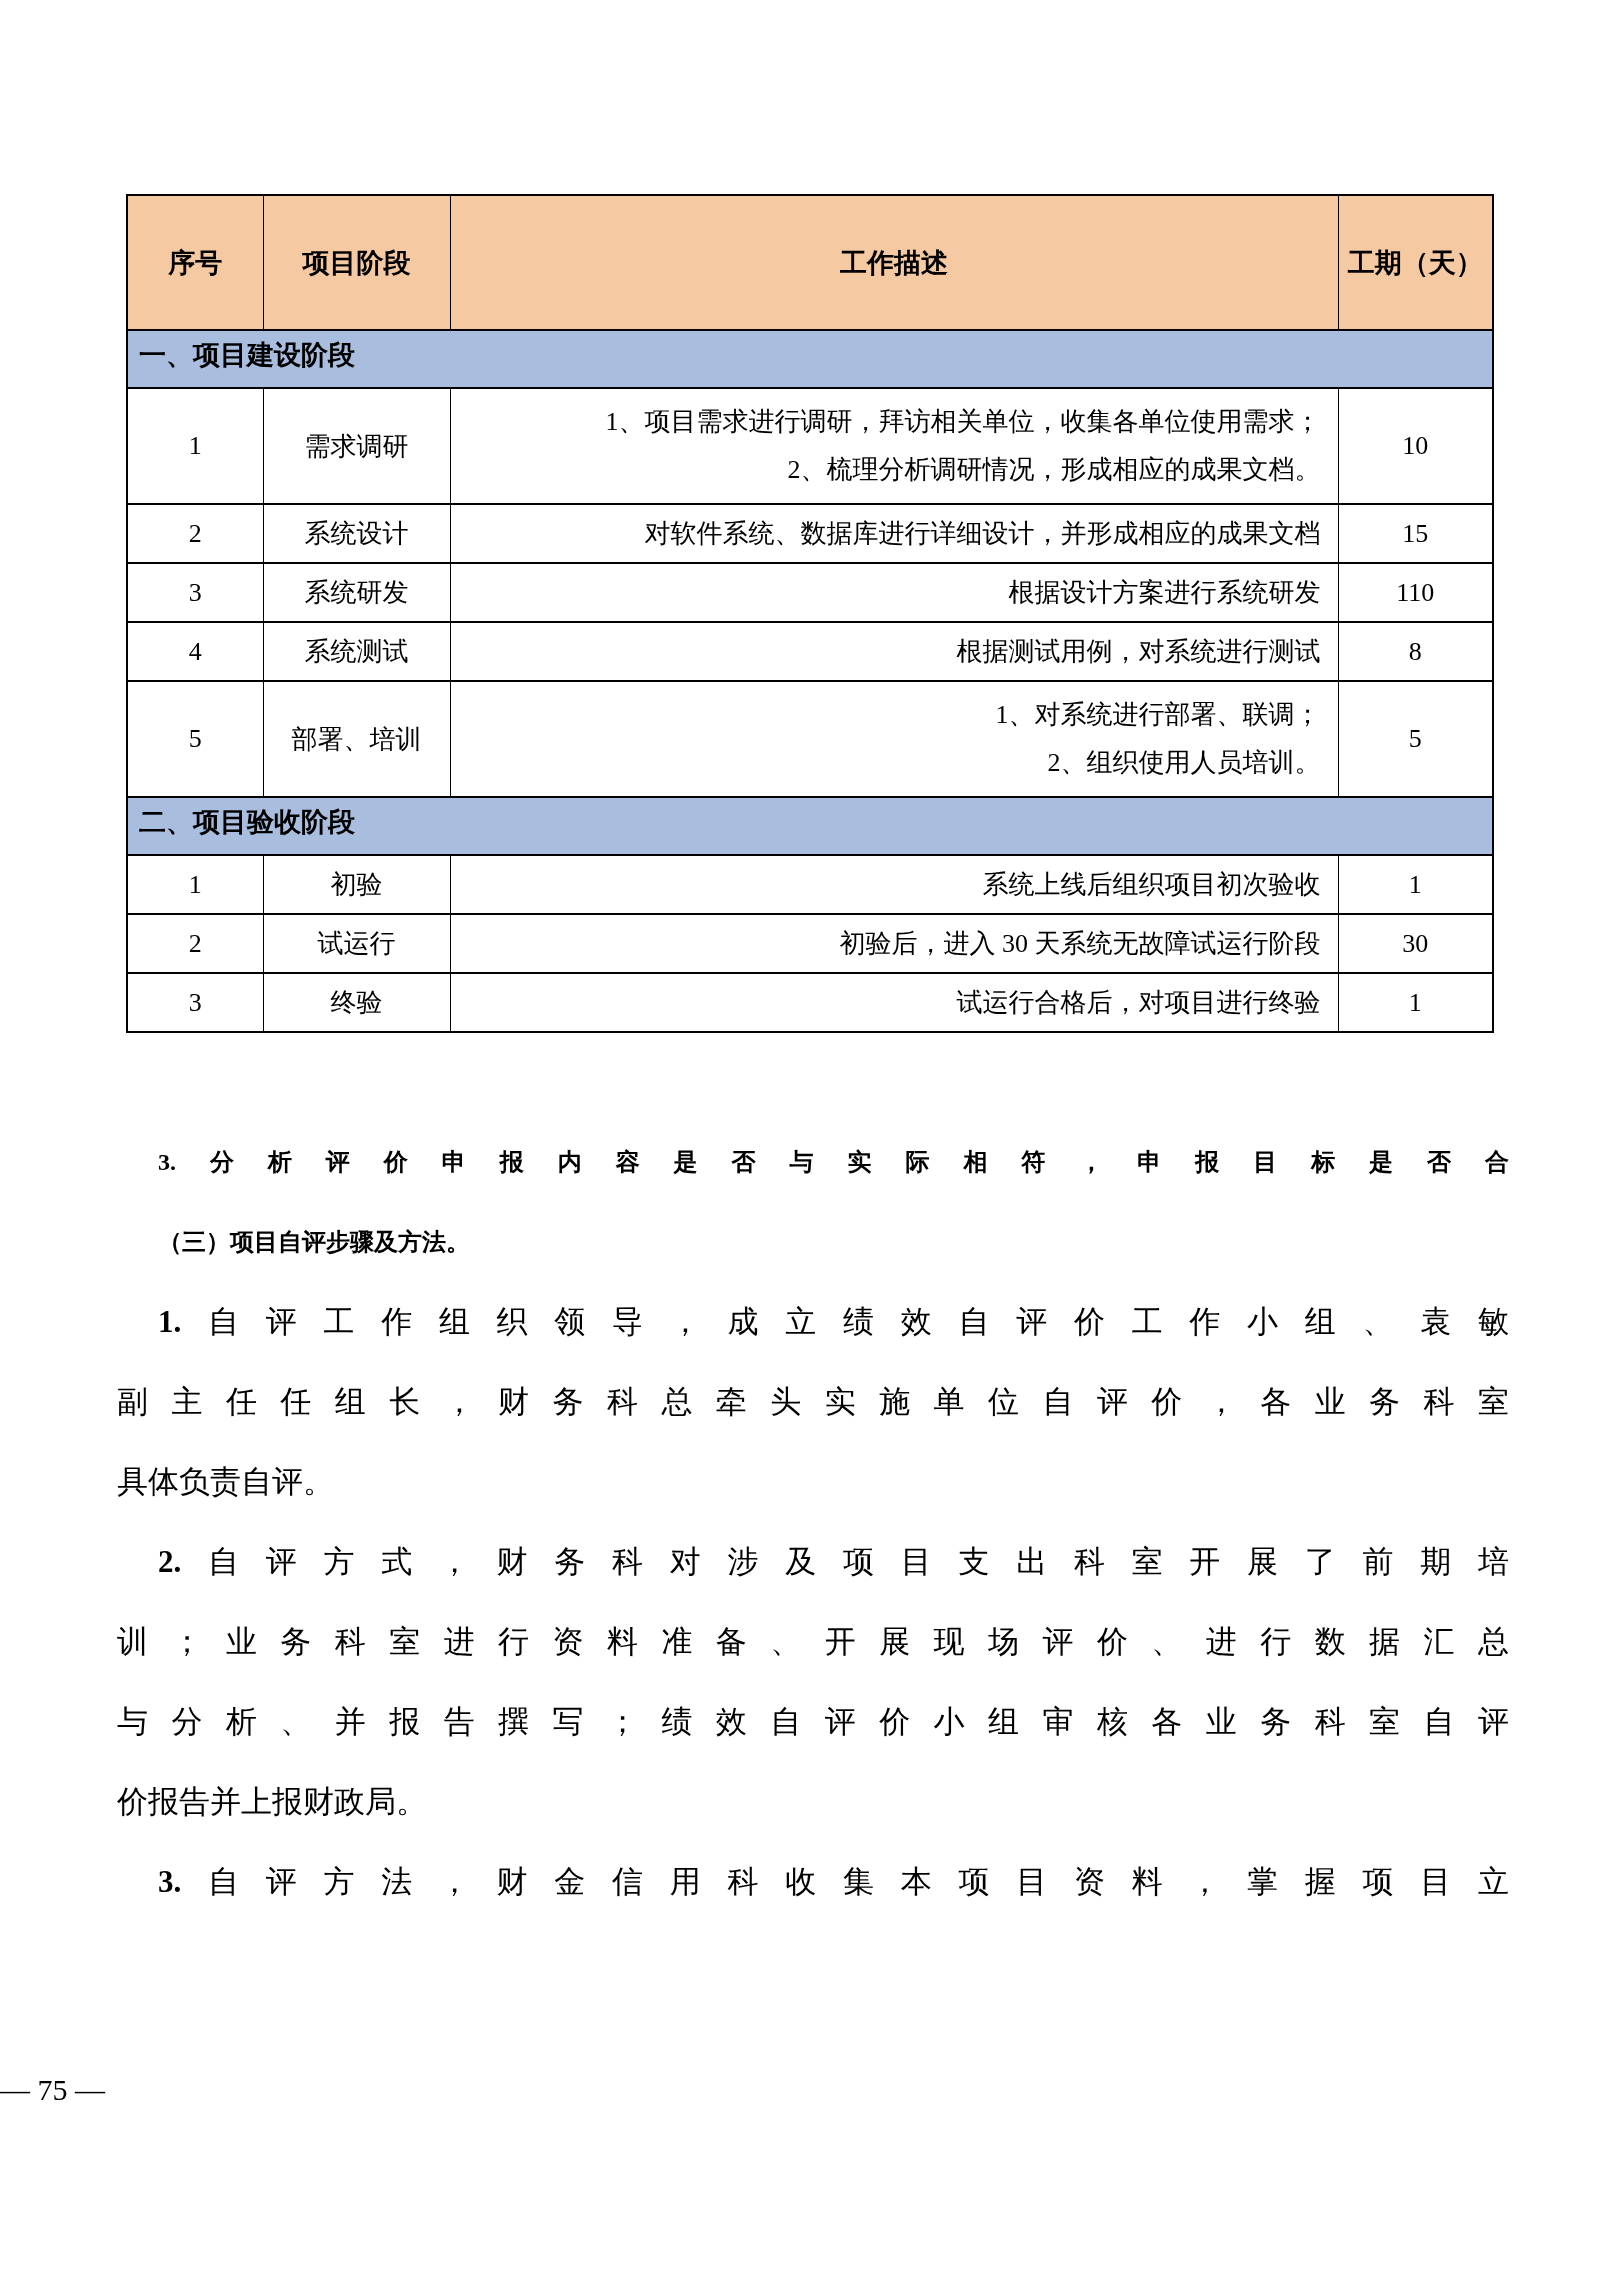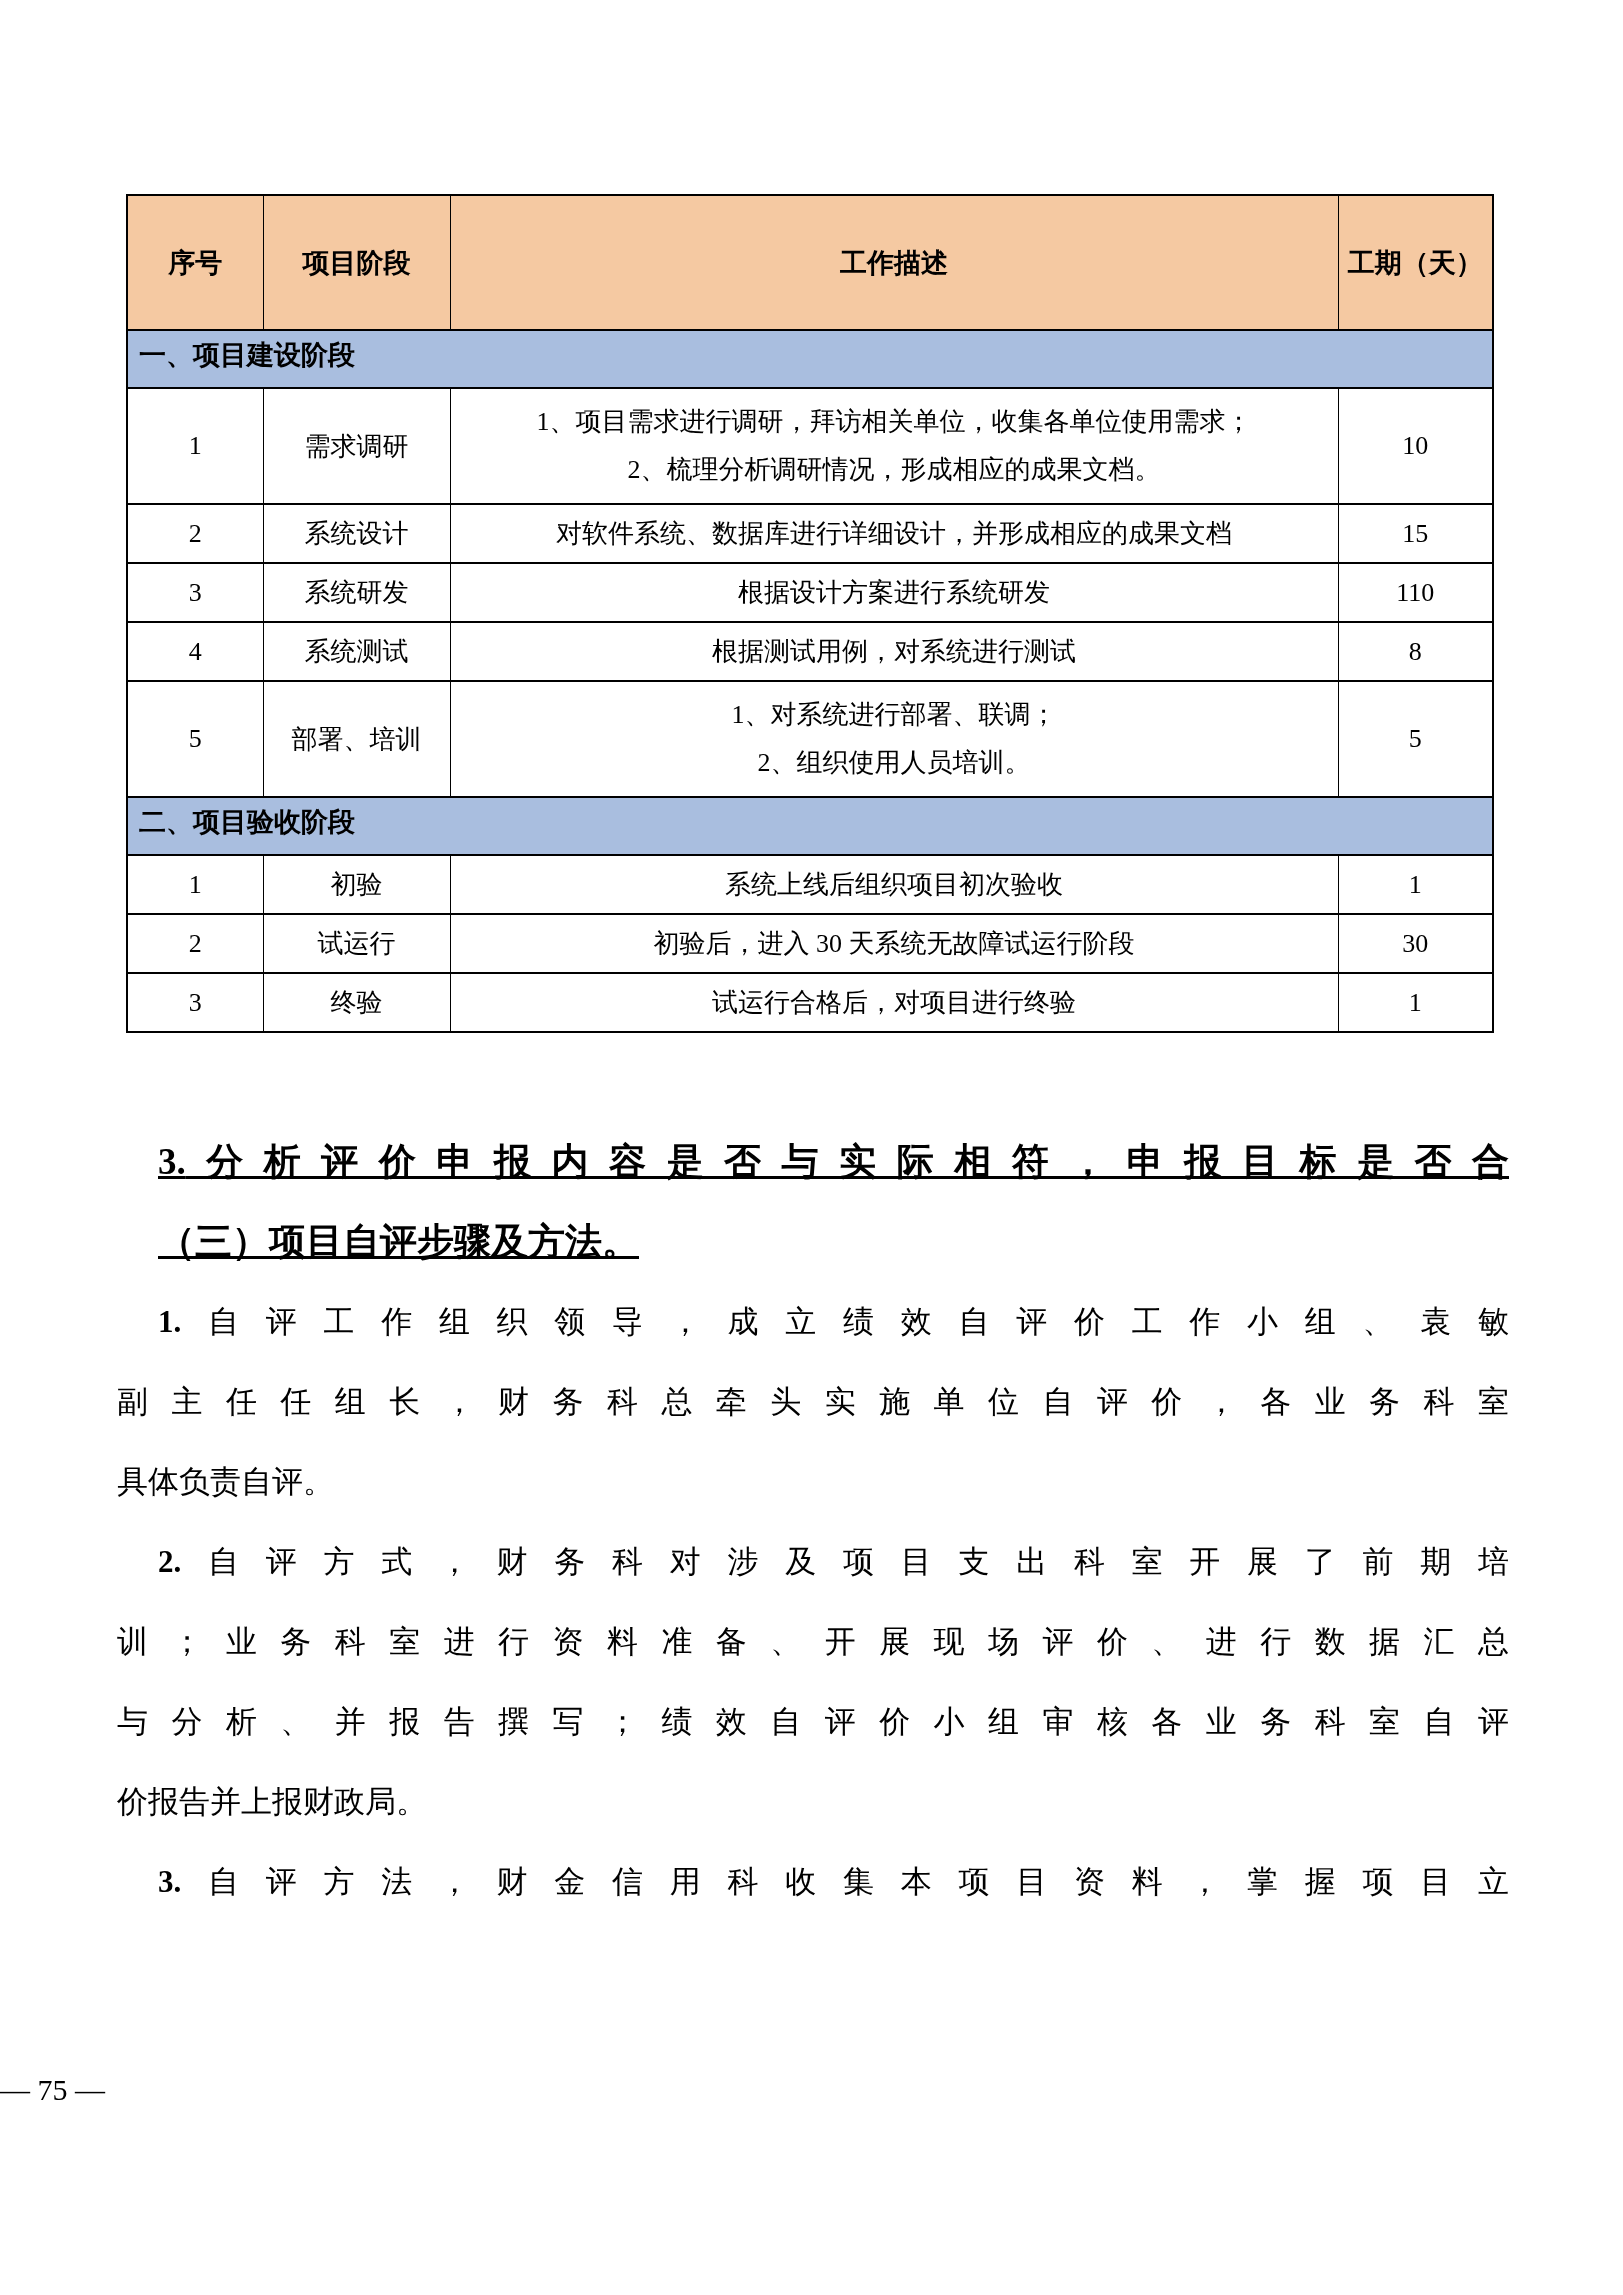--- a/index.html
+++ b/index.html
@@ -53,21 +53,21 @@
     padding:0 0 8px 11px;
     vertical-align:middle;
   }
   tr.row td{
     font-size:26px;
     vertical-align:middle;
   }
   tr.row.h-std{height:59px;}
   tr.row.h-tall{height:116px;}
   td.c{text-align:center;}
-  td.desc{text-align:center;padding:0 5px;}
+  td.desc{text-align:right;padding:0 17px;}
   .desc-lines{
     display:flex;
     flex-direction:column;
     justify-content:space-evenly;
     height:109px;
   }
   .desc-lines div{line-height:1.3;}
 
   
   .content{
@@ -80,21 +80,21 @@
     line-height:80px;
     font-size:31px;
     white-space:nowrap;
   }
   .line.wrapfill{
     white-space:normal;
     text-align:justify;
     text-align-last:justify;
   }
   .line.indent{padding-left:41px;}
-  .line.bold{font-weight:bold;font-size:37px;text-decoration:underline;}
+  .line.bold{font-weight:bold;font-size:24px;}
   .num{font-weight:bold;}
 
   .footer{
     position:absolute;
     left:0; top:2073px;
     width:1569px;
     text-align:left;
     font-size:30px;
   }
 </style>

